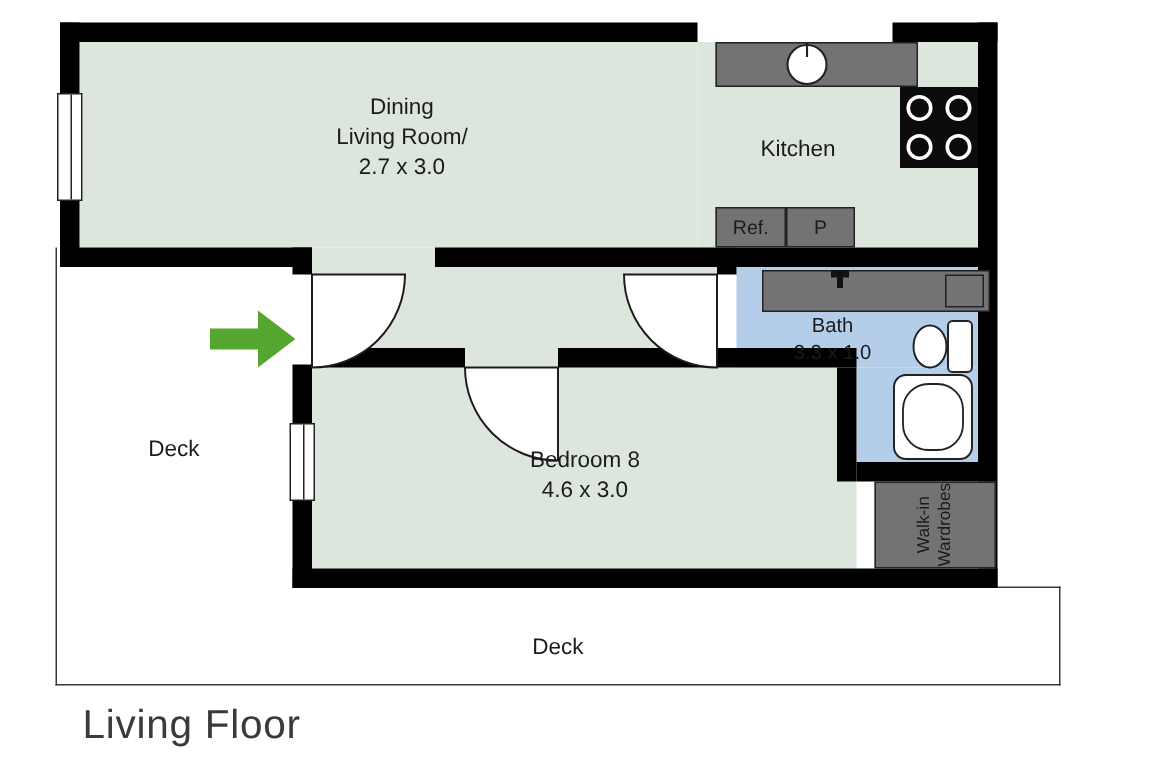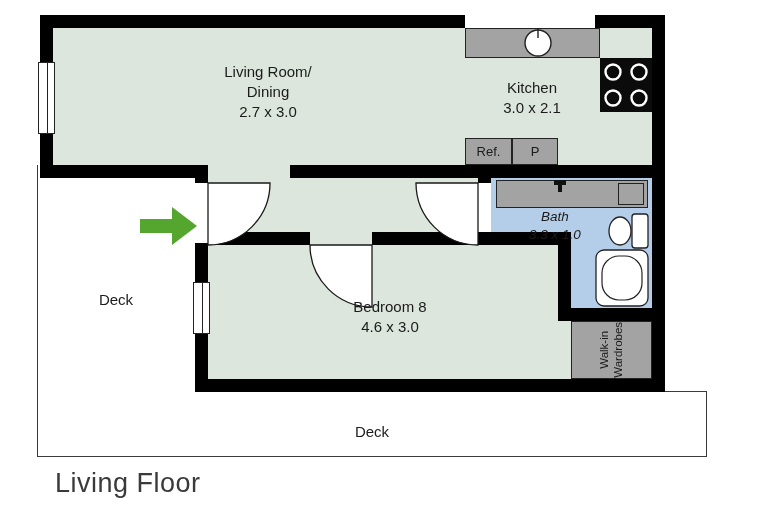--- a/index.html
+++ b/index.html
@@ -1,21 +1,21 @@
 <!DOCTYPE html>
 <html><head>
 <meta charset="utf-8">
 <style>
   html,body{margin:0;padding:0;background:#fff;}
   body{font-family:"Liberation Sans", sans-serif;}
   .canvas{position:relative;width:768px;height:512px;background:#fff;overflow:hidden;}
   .wall{position:absolute;background:#000;}
   .tline{position:absolute;background:#3a3a3a;}
   .fill{position:absolute;}
-  .box{position:absolute;background:#a3a3a3;border:1px solid #222;box-sizing:border-box;}
+  .box{position:absolute;background:#737373;border:1px solid #222;box-sizing:border-box;margin-left:12px;}
   .gap{position:absolute;background:#fff;}
   .window{position:absolute;background:#fff;border:1px solid #222;box-sizing:border-box;}
   .window::after{content:"";position:absolute;left:50%;top:0;bottom:0;width:1px;background:#222;}
   .label{position:absolute;text-align:center;color:#1b1b1b;font-size:15px;line-height:1.32;}
   .label.small{font-size:13.5px;}
   .cell-label{display:flex;align-items:center;justify-content:center;font-size:13px;color:#1b1b1b;}
   .stove{position:absolute;background:#0b0b0b;}
   .wardrobe-box{display:flex;align-items:center;justify-content:center;}
   .wardrobe-text{transform:rotate(-90deg);font-size:11.5px;line-height:1.2;text-align:center;color:#1b1b1b;white-space:nowrap;}
   .floor-title{position:absolute;left:55px;top:468px;font-size:27px;color:#3a3a3a;letter-spacing:0.5px;}
@@ -93,29 +93,28 @@
     <rect x="632" y="214" width="16" height="34" rx="3" fill="#ffffff" stroke="#222" stroke-width="1.3"></rect>
     <ellipse cx="620" cy="231" rx="11" ry="14" fill="#ffffff" stroke="#222" stroke-width="1.3"></ellipse>
 
     <rect x="596" y="250" width="52" height="56" rx="8" fill="#ffffff" stroke="#222" stroke-width="1.3"></rect>
     <rect x="602" y="256" width="40" height="44" rx="17" fill="none" stroke="#222" stroke-width="1.2"></rect>
 
     <polygon points="140,219 172,219 172,207 197,226 172,245 172,233 140,233" fill="#55a62e"></polygon>
   </svg>
 
   <div class="label" style="left:158px;top:62px;width:220px;">
+    <div>Dining</div>
     <div>Living Room/</div>
-    <div>Dining</div>
     <div>2.7 x 3.0</div>
   </div>
-  <div class="label" style="left:462px;top:78px;width:140px;">
+  <div class="label" style="left:462px;top:90px;width:140px;">
     <div>Kitchen</div>
-    <div>3.0 x 2.1</div>
   </div>
-  <div class="label small" style="left:495px;top:208px;width:120px;font-style:italic;">
+  <div class="label small" style="left:495px;top:208px;width:120px;">
     <div>Bath</div>
     <div>3.3 x 1.0</div>
   </div>
   <div class="label" style="left:280px;top:297px;width:220px;">
     <div>Bedroom 8</div>
     <div>4.6 x 3.0</div>
   </div>
   <div class="label" style="left:56px;top:290px;width:120px;">Deck</div>
   <div class="label" style="left:282px;top:422px;width:180px;">Deck</div>
 

